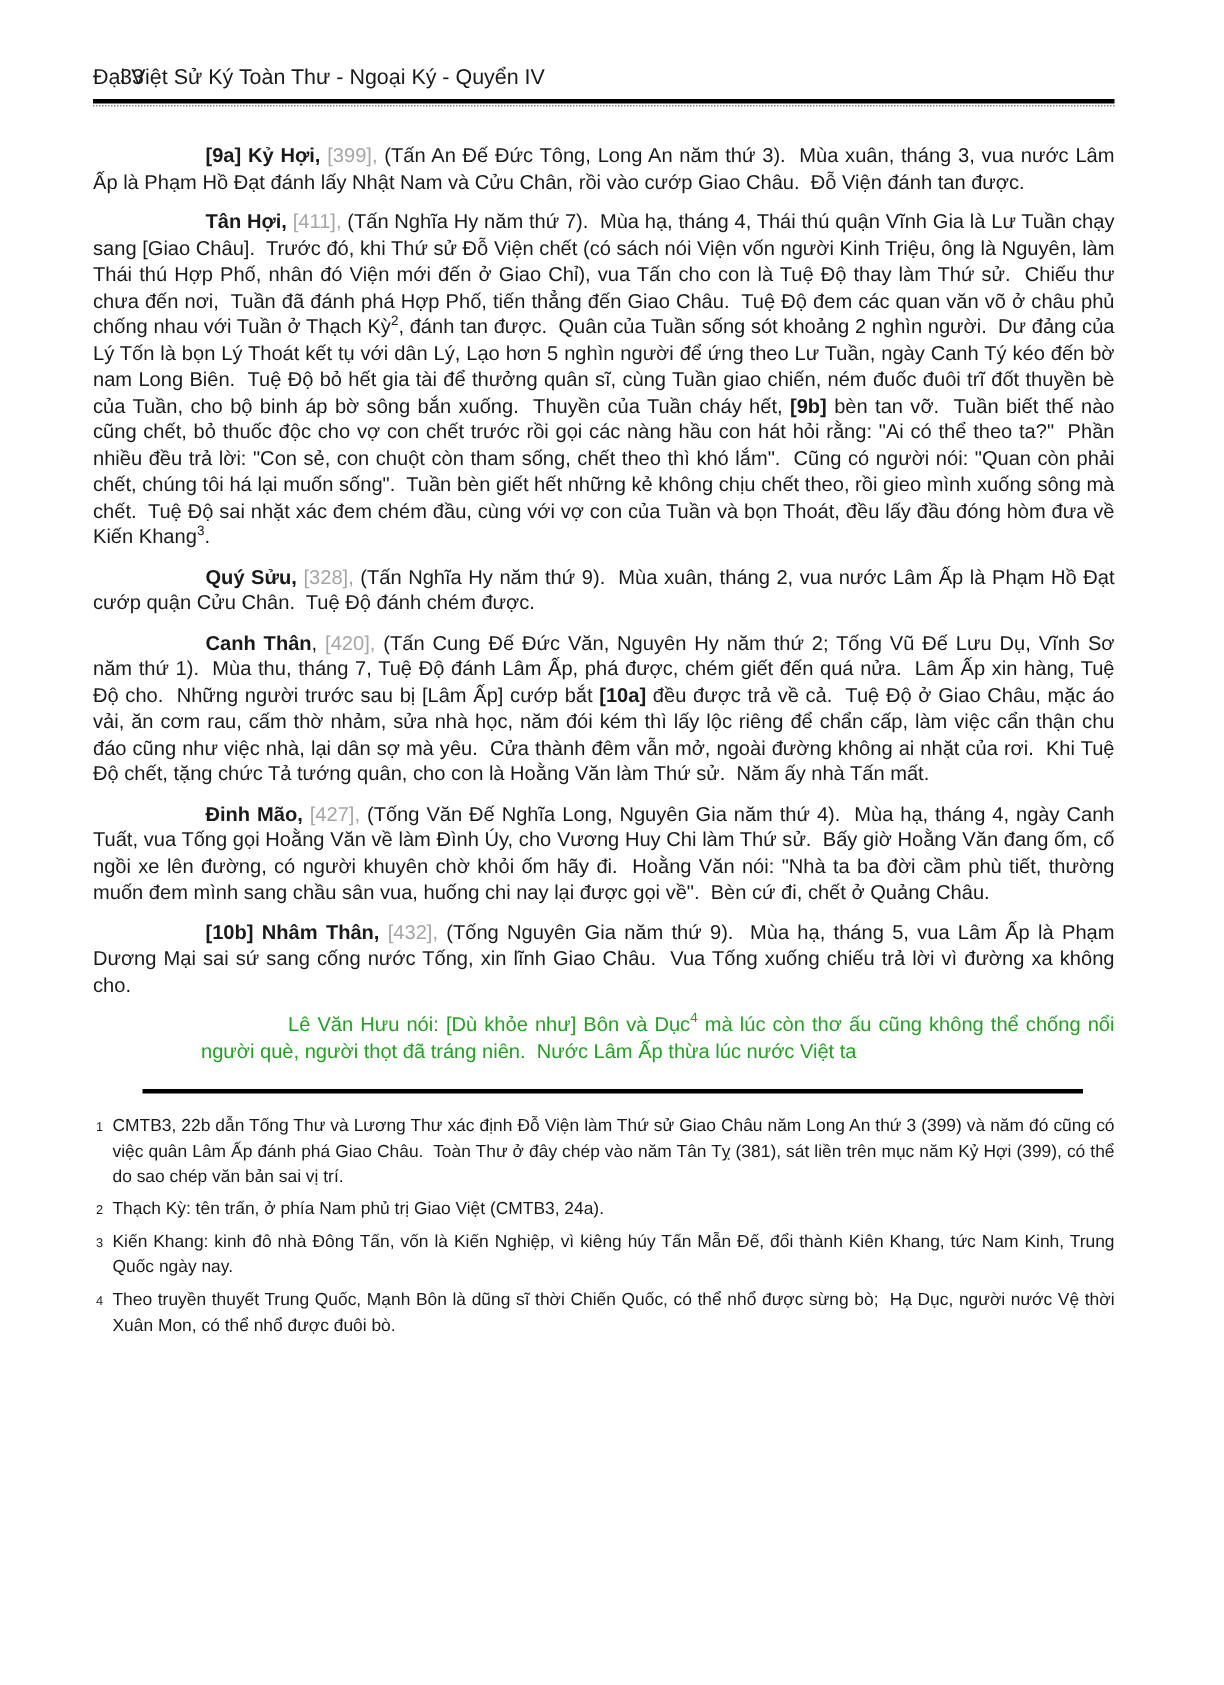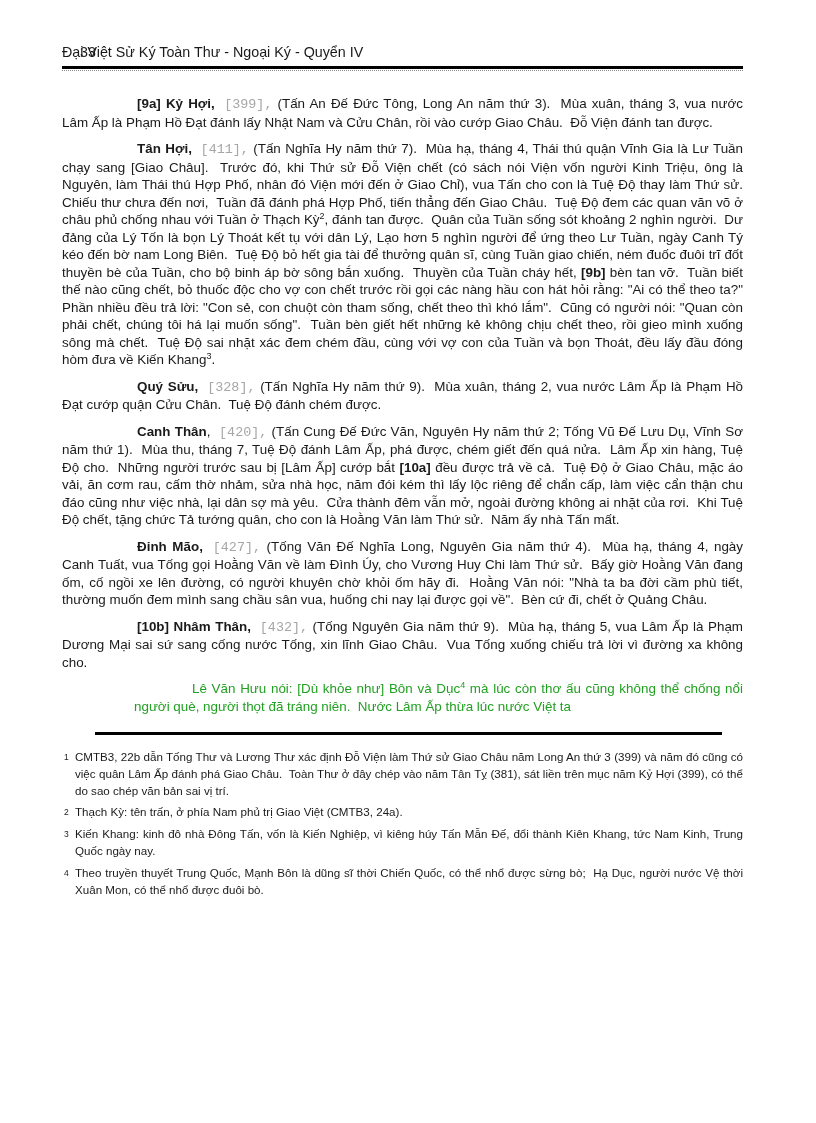--- a/index.html
+++ b/index.html
@@ -26,21 +26,21 @@
   .header-rule-dotted{border-top:1px dotted #8a8a8a;margin-top:1px;}
   
   .body-text{margin-top:24px;}
   p.para{
     margin:0 0 9px 0;
     font-size:13.4px;line-height:17.5px;
     text-align:justify;text-indent:75px;
     white-space:pre-wrap;
   }
   .seg-lead{font-weight:bold;}
-  .seg-year{color:var(--year-gray);font-family:Liberation Mono, monospace;}
+  .seg-year{color:var(--year-gray);}
   .seg-bold{font-weight:bold;}
   .seg-sup{font-size:9px;line-height:0;vertical-align:super;}
   
   .commentary{
     margin:1px 0 16px 72px;
     font-size:13.4px;line-height:18px;
     text-align:justify;text-indent:58px;
     color:var(--green);
     white-space:pre-wrap;
   }

